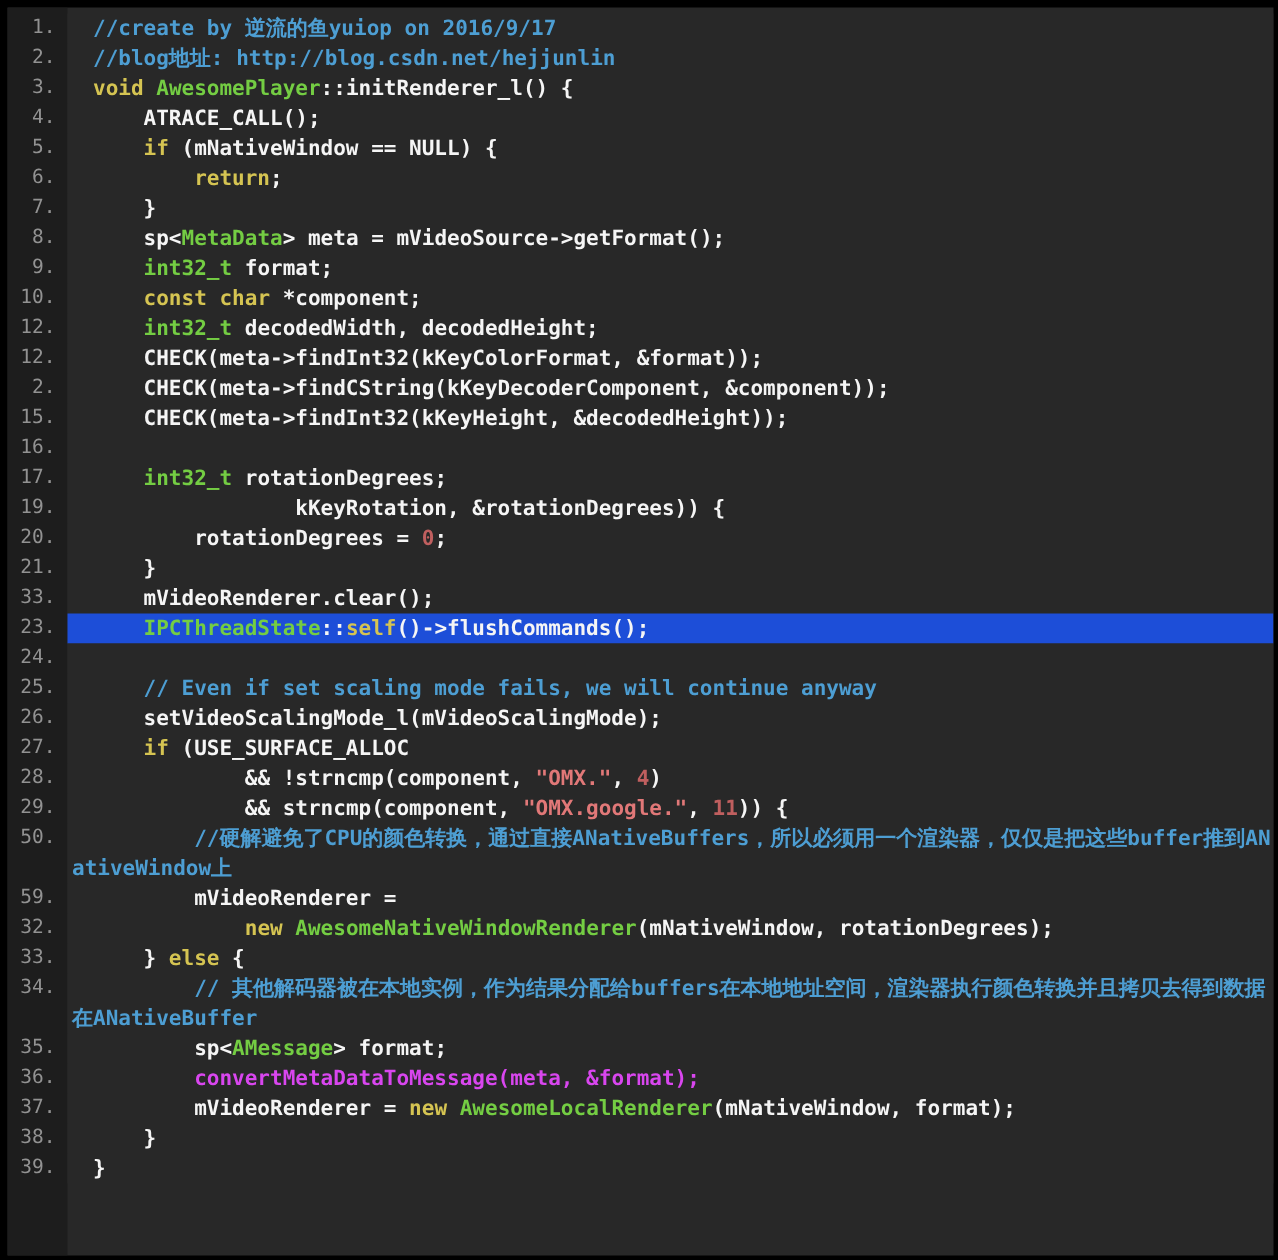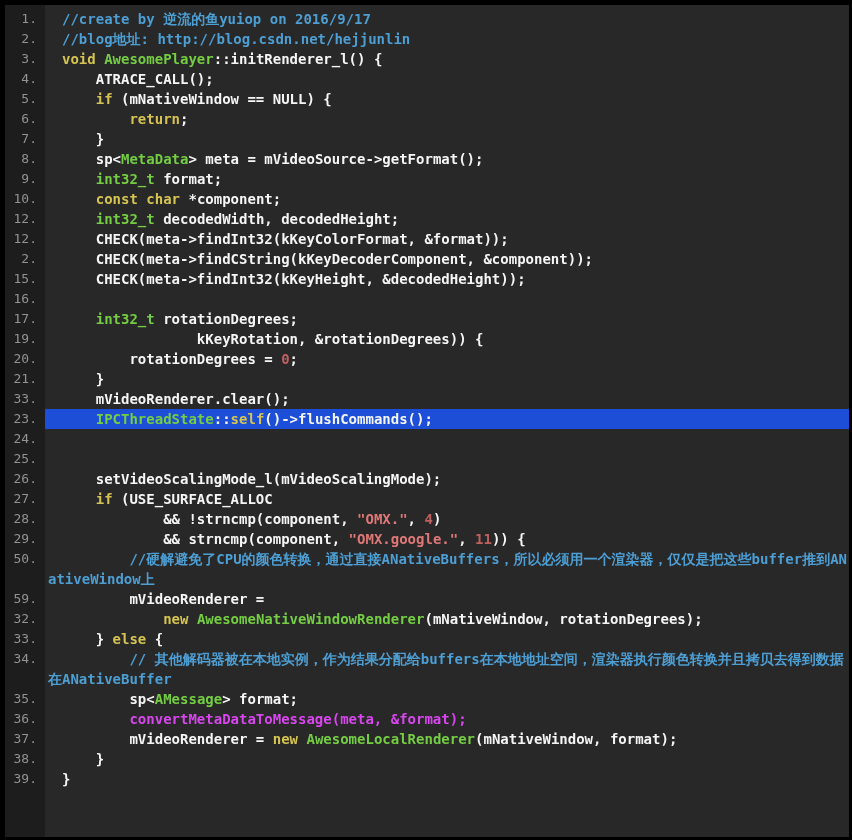--- a/index.html
+++ b/index.html
@@ -156,21 +156,21 @@
       <div class="row">
         <div class="gutter-cell">23.</div>
         <div class="code-cell" style="background: #1d4ed8;"><span style="color: rgb(245, 245, 245);">    </span><span style="color: rgb(116, 205, 67);">IPCThreadState</span><span style="color: rgb(245, 245, 245);">::</span><span style="color: rgb(213, 196, 82);">self</span><span style="color: rgb(245, 245, 245);">()-&gt;flushCommands();</span></div>
       </div>
       <div class="row">
         <div class="gutter-cell">24.</div>
         <div class="code-cell" style="background: rgb(40, 40, 40);"></div>
       </div>
       <div class="row">
         <div class="gutter-cell">25.</div>
-        <div class="code-cell" style="background: rgb(40, 40, 40);"><span style="color: rgb(245, 245, 245);">    </span></div>
+        <div class="code-cell" style="background: rgb(40, 40, 40);"><span style="color: rgb(245, 245, 245);">    </span><span style="color: rgb(77, 158, 211);">// Even if set scaling mode fails, we will continue anyway</span></div>
       </div>
       <div class="row">
         <div class="gutter-cell">26.</div>
         <div class="code-cell" style="background: rgb(40, 40, 40);"><span style="color: rgb(245, 245, 245);">    setVideoScalingMode_l(mVideoScalingMode);</span></div>
       </div>
       <div class="row">
         <div class="gutter-cell">27.</div>
         <div class="code-cell" style="background: rgb(40, 40, 40);"><span style="color: rgb(245, 245, 245);">    </span><span style="color: rgb(213, 196, 82);">if</span><span style="color: rgb(245, 245, 245);"> (USE_SURFACE_ALLOC</span></div>
       </div>
       <div class="row">

